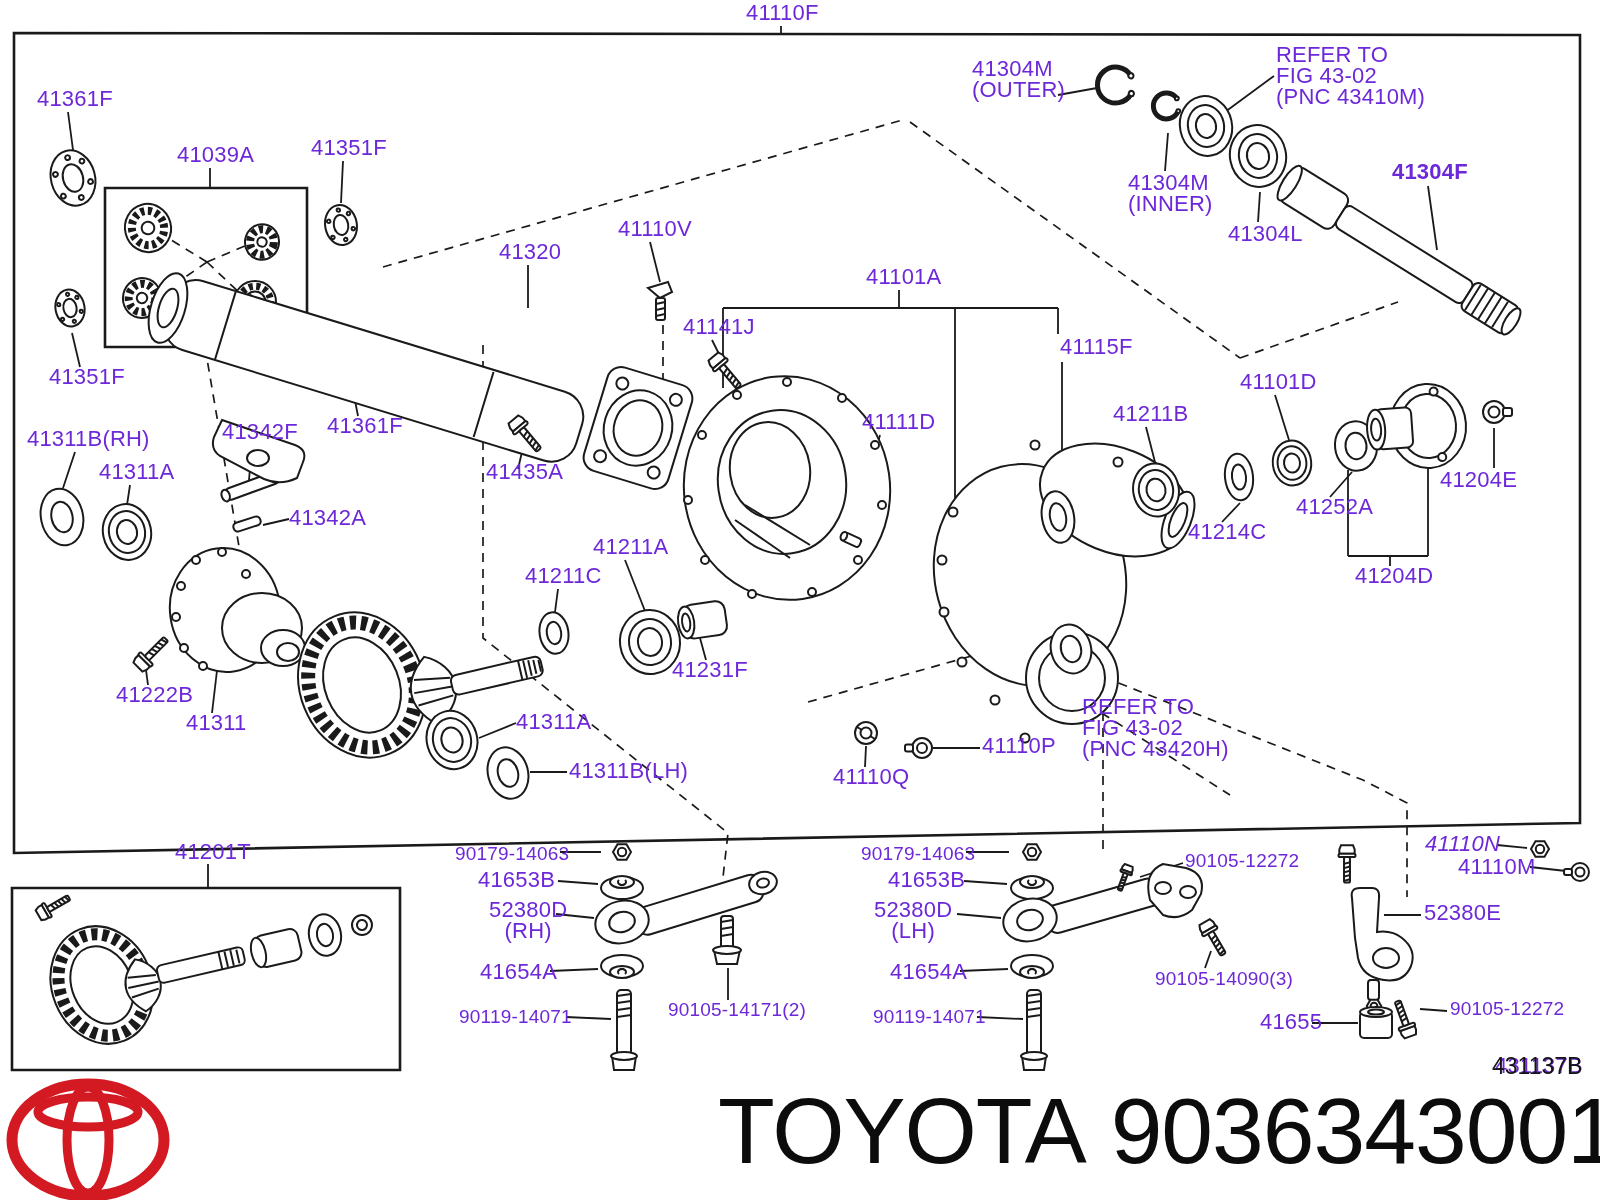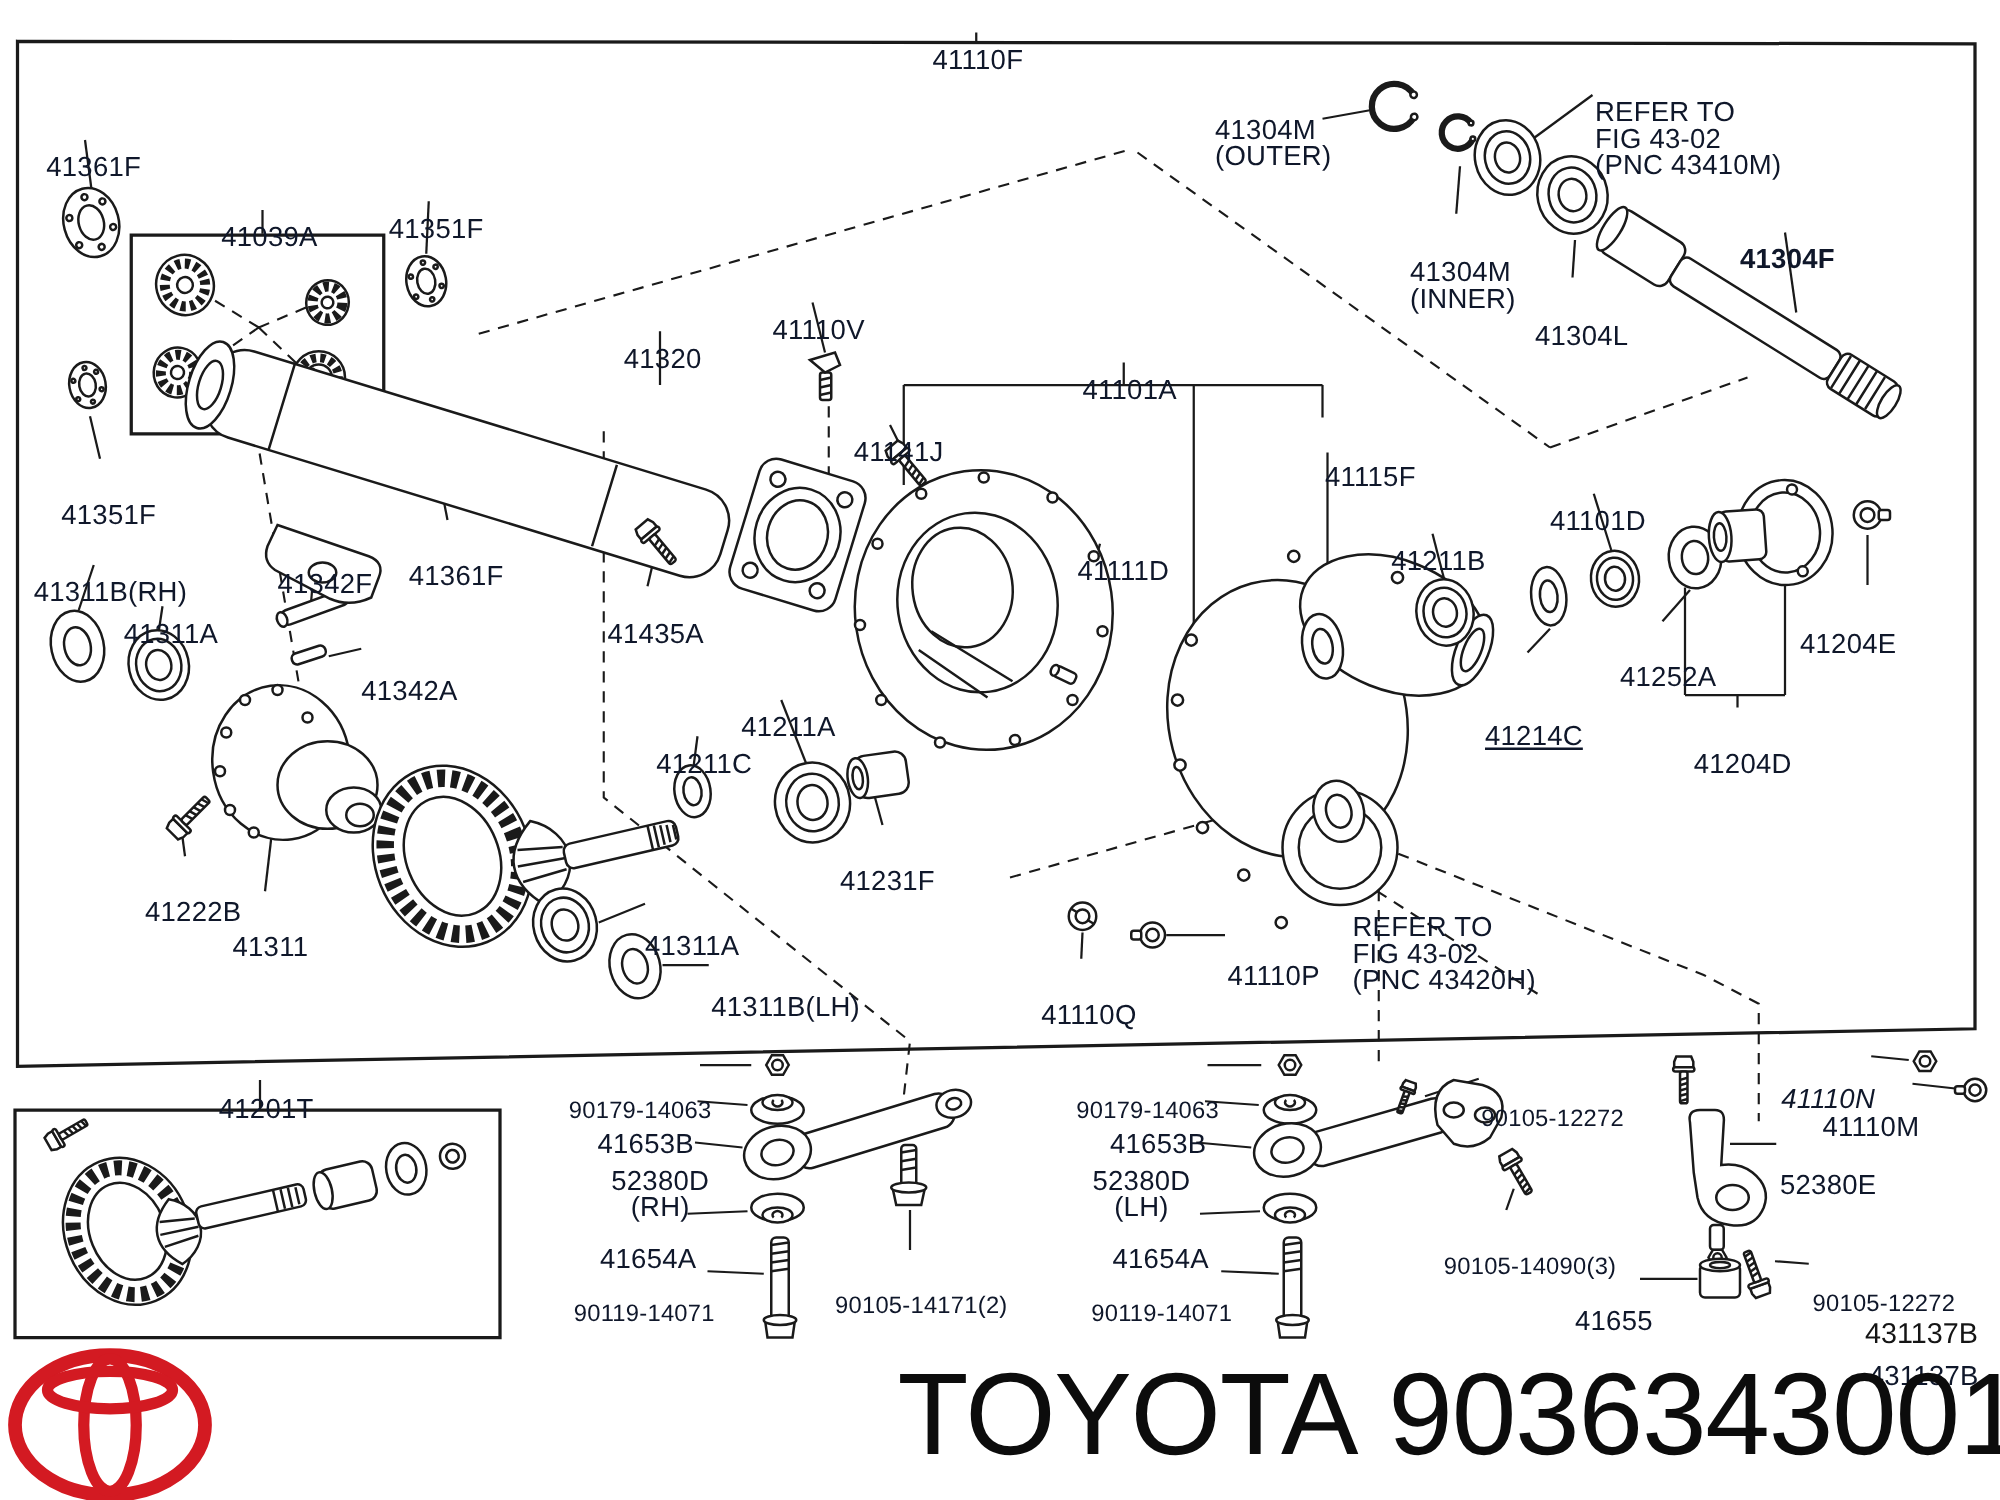--- a/index.html
+++ b/index.html
@@ -1,21 +1,21 @@
 <!DOCTYPE html>
 <html><head>
 <meta charset="utf-8">
 <style>
   html,body{margin:0;padding:0;background:#888;}
   #stage{position:relative;width:1600px;height:1200px;background:#fff;overflow:hidden;
          font-family:"Liberation Sans", sans-serif;color:#151515;}
   #art{position:absolute;left:0;top:0;z-index:1;}
   #label-layer{position:absolute;left:0;top:0;width:1600px;height:1200px;z-index:2;}
-  .lbl{position:absolute;font-size:22px;line-height:0.95;white-space:pre-line;color:#0f172a;
-       letter-spacing:0.2px;margin-top:35px;}
+  .lbl{position:absolute;font-size:22px;line-height:0.95;white-space:pre-line;color:#6d28d9;
+       letter-spacing:0.2px;}
   #footer-text{position:absolute;left:718px;top:1078px;z-index:2;font-size:93px;
        letter-spacing:-1px;white-space:nowrap;color:#0c0c0c;}
   #figure-code{position:absolute;left:1492px;top:1053px;z-index:2;font-size:23px;color:#151515;}
   
   svg *{vector-effect:non-scaling-stroke;}
   .s{stroke:#1a1a1a;stroke-width:2;fill:#fff;}
   .sn{stroke:#1a1a1a;stroke-width:2;fill:none;}
   .lead{stroke:#1a1a1a;stroke-width:1.8;fill:none;}
   .dash{stroke:#1a1a1a;stroke-width:1.7;fill:none;stroke-dasharray:9 7;}
   .box{stroke:#1a1a1a;stroke-width:2.6;fill:none;}
@@ -488,21 +488,21 @@
       <div class="lbl" style="left: 972px; top: 59px;">41304M
 (OUTER)</div>
       <div class="lbl" style="left: 1276px; top: 45px;">REFER TO
 FIG 43-02
 (PNC 43410M)</div>
       <div class="lbl" style="left: 1128px; top: 173px;">41304M
 (INNER)</div>
       <div class="lbl" style="left: 1228px; top: 224px;">41304L</div>
       <div class="lbl" style="left: 1392px; top: 162px; font-weight: bold;">41304F</div>
       <div class="lbl" style="left: 1240px; top: 372px;">41101D</div>
-      <div class="lbl" style="left: 1188px; top: 544px; text-decoration: underline;">41214C</div>
+      <div class="lbl" style="left: 1188px; top: 522px;">41214C</div>
       <div class="lbl" style="left: 1296px; top: 497px;">41252A</div>
       <div class="lbl" style="left: 1355px; top: 566px;">41204D</div>
       <div class="lbl" style="left: 1440px; top: 470px;">41204E</div>
       <div class="lbl" style="left: 175px; top: 842px;">41201T</div>
       <div class="lbl" style="left: 455px; top: 845px; font-size: 19px;">90179-14063</div>
       <div class="lbl" style="left: 478px; top: 870px;">41653B</div>
       <div class="lbl" style="left: 489px; top: 900px; text-align: center;">52380D
 (RH)</div>
       <div class="lbl" style="left: 480px; top: 962px;">41654A</div>
       <div class="lbl" style="left: 459px; top: 1008px; font-size: 19px;">90119-14071</div>

